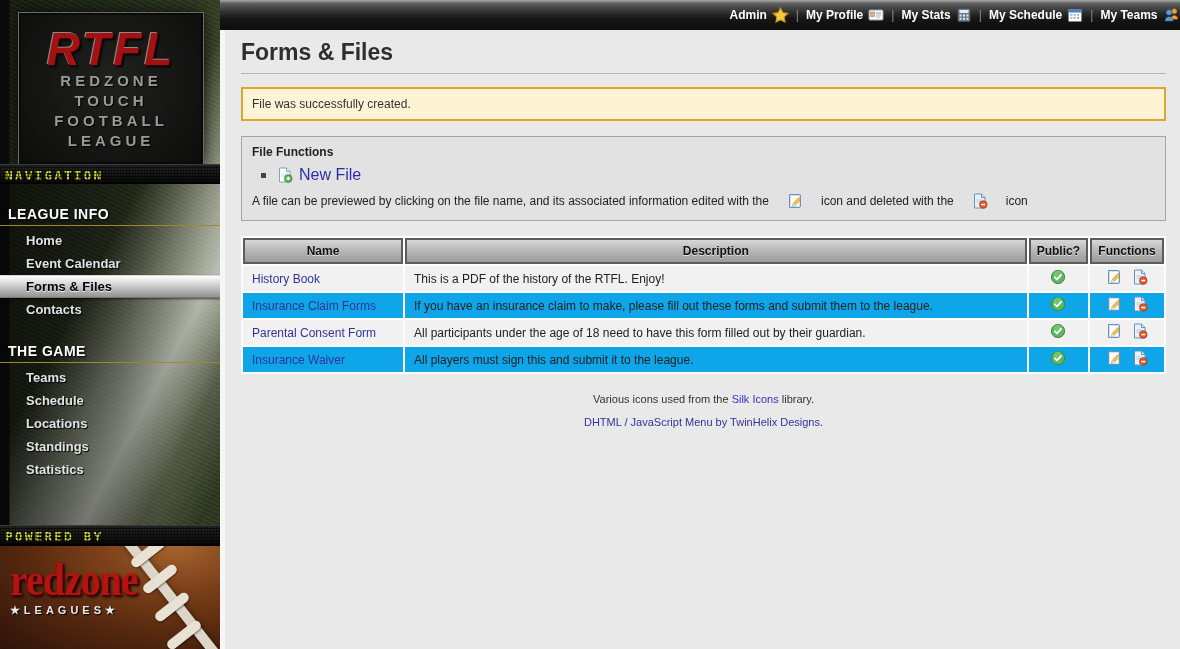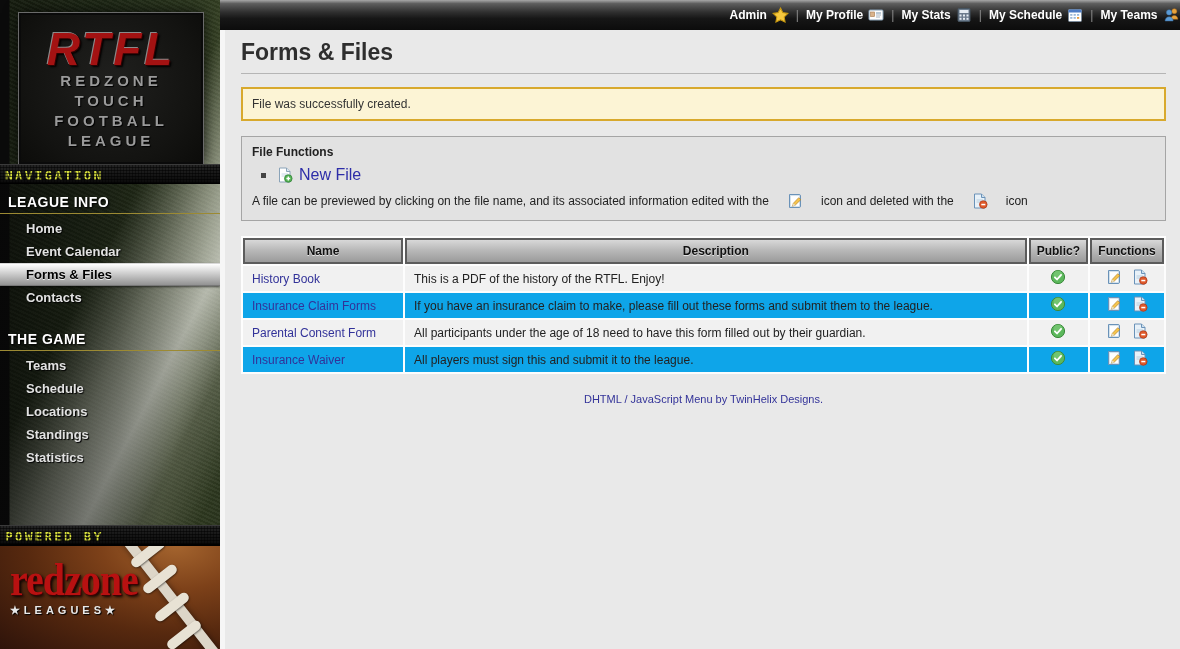--- a/index.html
+++ b/index.html
@@ -43,21 +43,21 @@
     border-top:1px solid #3a3a3a; border-bottom:1px solid #000;
     font-family:"DejaVu Sans Mono", monospace; font-weight:bold; font-size:13px;
     letter-spacing:2px; color:#d6de3c; overflow:hidden;
   }
   .banner::after{
     content:""; position:absolute; inset:0; pointer-events:none;
     background:
       repeating-linear-gradient(0deg, rgba(0,0,0,.55) 0 1px, transparent 1px 3px),
       repeating-linear-gradient(90deg, rgba(0,0,0,.40) 0 1px, transparent 1px 3px);
   }
-  .side-nav{ flex:1 1 auto; padding-top:2px;
+  .side-nav{ flex:1 1 auto; padding-top:14px;
     background:linear-gradient(90deg, rgba(5,5,5,.55) 0%, rgba(5,5,5,.30) 55%, rgba(5,5,5,0) 100%);
   }
   .section-title{
     color:#fff; font-weight:bold; font-size:14px; letter-spacing:.5px;
     padding:8px 0 3px 8px; margin-bottom:3px;
     border-bottom:1px solid #9c8a33; text-shadow:1px 1px 2px #000;
   }
   .side-section + .side-section{ margin-top:14px; }
   .nav-item{
     display:block; color:#e2e2e2; font-weight:bold; font-size:13px;
@@ -442,18 +442,23 @@
                   <line x1="4.5" y1="9" x2="11" y2="9" stroke="#b8cede"></line>
                   <circle cx="11.3" cy="11.5" r="3.8" fill="#e05a2b" stroke="#a83214" stroke-width=".7"></circle>
                   <rect x="9.3" y="10.8" width="4" height="1.5" fill="#fff"></rect>
                 </svg>
               </span></a></td>
         </tr>
       </tbody>
   </table>
 
   <div class="footer">
+    <div>
+      <span>Various icons used from the</span>
+      <a class="link">Silk Icons</a>
+      <span>library.</span>
+    </div>
     <div class="menu-credit">
       <a class="link">DHTML / JavaScript Menu</a>
       <span>by TwinHelix Designs.</span>
     </div>
   </div>
 </main>
 
 </body></html>

